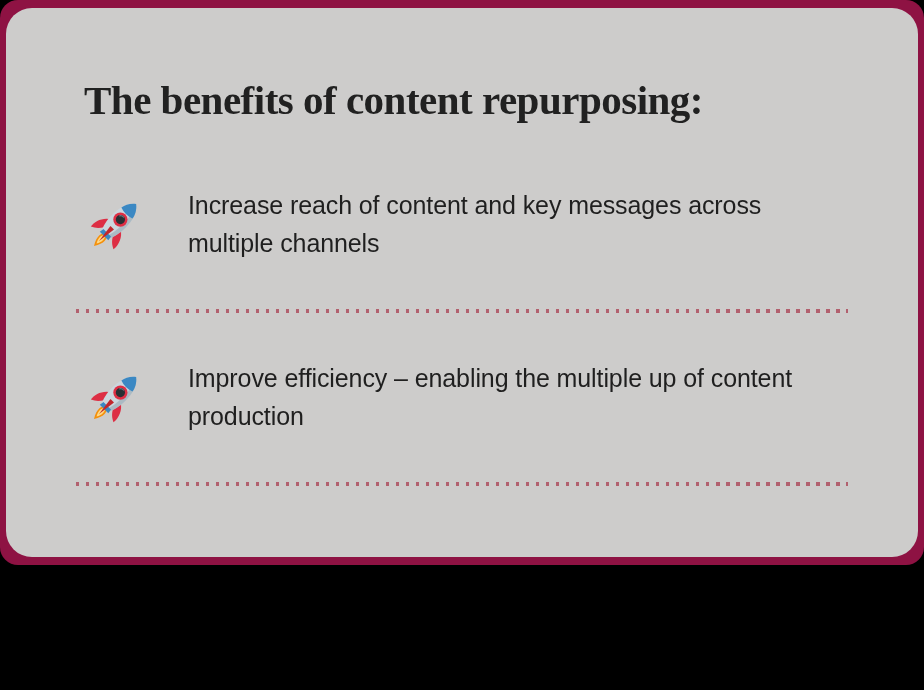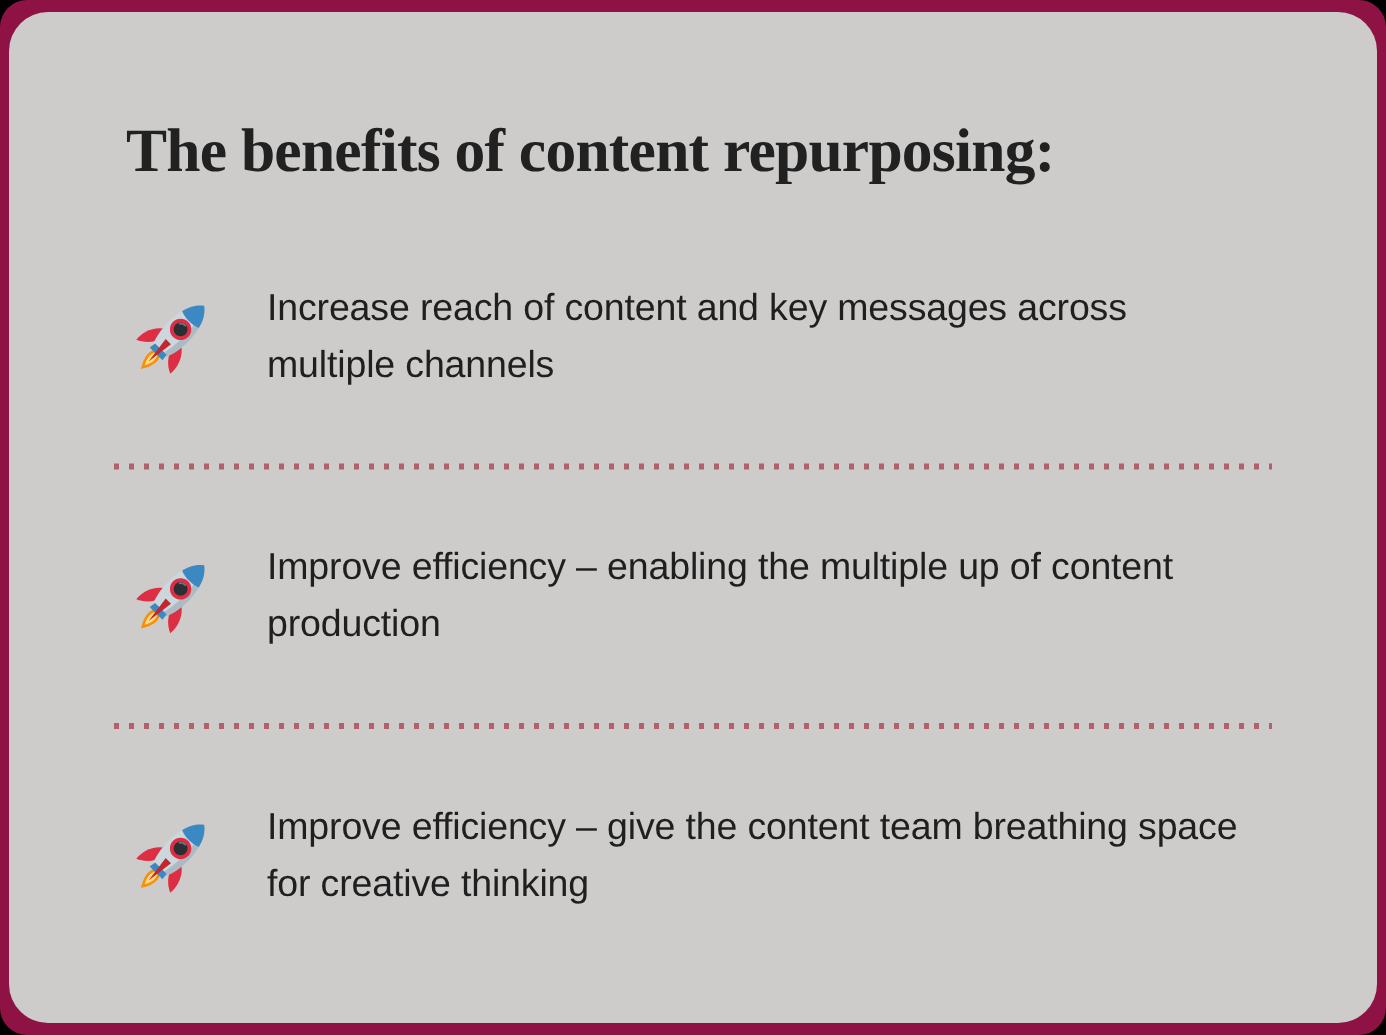--- a/index.html
+++ b/index.html
@@ -12,21 +12,21 @@
   }
   *{margin:0;padding:0;box-sizing:border-box;}
   html,body{width:924px;height:690px;}
   body{
     background:var(--outside);
     font-family:"Liberation Sans", sans-serif;
     overflow:hidden;
   }
   .frame{
     position:relative;
-    width:924px;height:690px;
+    width:924px;height:565px;
     background:var(--frame);
     border-radius:18px;
   }
   .card{
     position:absolute;
     top:8px;left:6px;right:6px;bottom:8px;
     background:var(--card_bg);
     border-radius:26px;
     padding:67px 70px 0 78px;
   }
@@ -37,21 +37,21 @@
     line-height:1.25;
     letter-spacing:-0.5px;
     color:var(--title);
   }
   .items{
     margin-top:60px;
   }
   .benefit{
     display:flex;
     align-items:center;
-    gap:30px;
+    gap:40px;
   }
   .rocket{
     flex:0 0 64px;
     width:64px;height:64px;
   }
   .benefit-text{
     font-size:25px;
     font-weight:500;
     line-height:38px;
     letter-spacing:-0.1px;
@@ -118,22 +118,16 @@
 
       <div class="benefit">
         <svg class="rocket" viewBox="0 0 72 72">
             <use href="#rocket-shape"></use>
           </svg>
         <p class="benefit-text">Improve efficiency – enabling the multiple up of content production</p>
       </div>
 
       <div class="divider"></div>
 
-      <div class="benefit">
-        <svg class="rocket" viewBox="0 0 72 72">
-            <use href="#rocket-shape"></use>
-          </svg>
-        <p class="benefit-text">Improve efficiency – give the content team breathing space for creative thinking</p>
-      </div>
 
     </div>
   </div>
 </div>
 
 </body></html>

